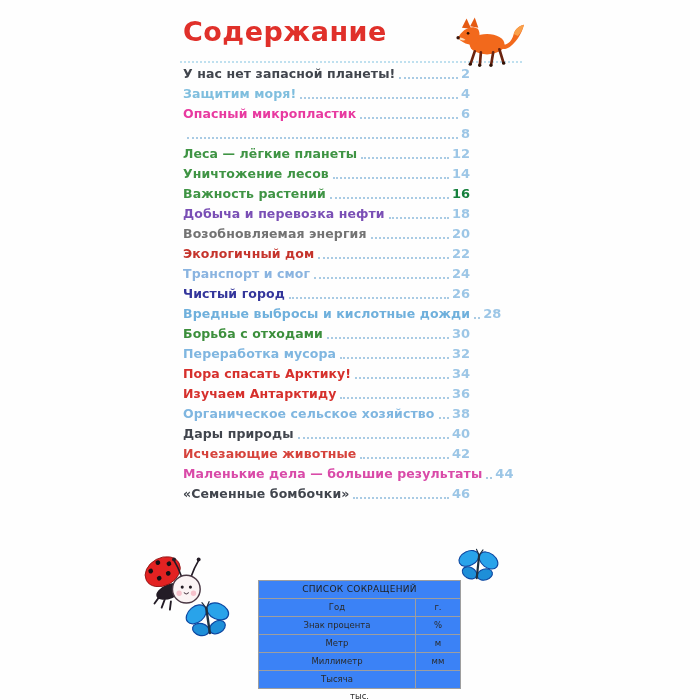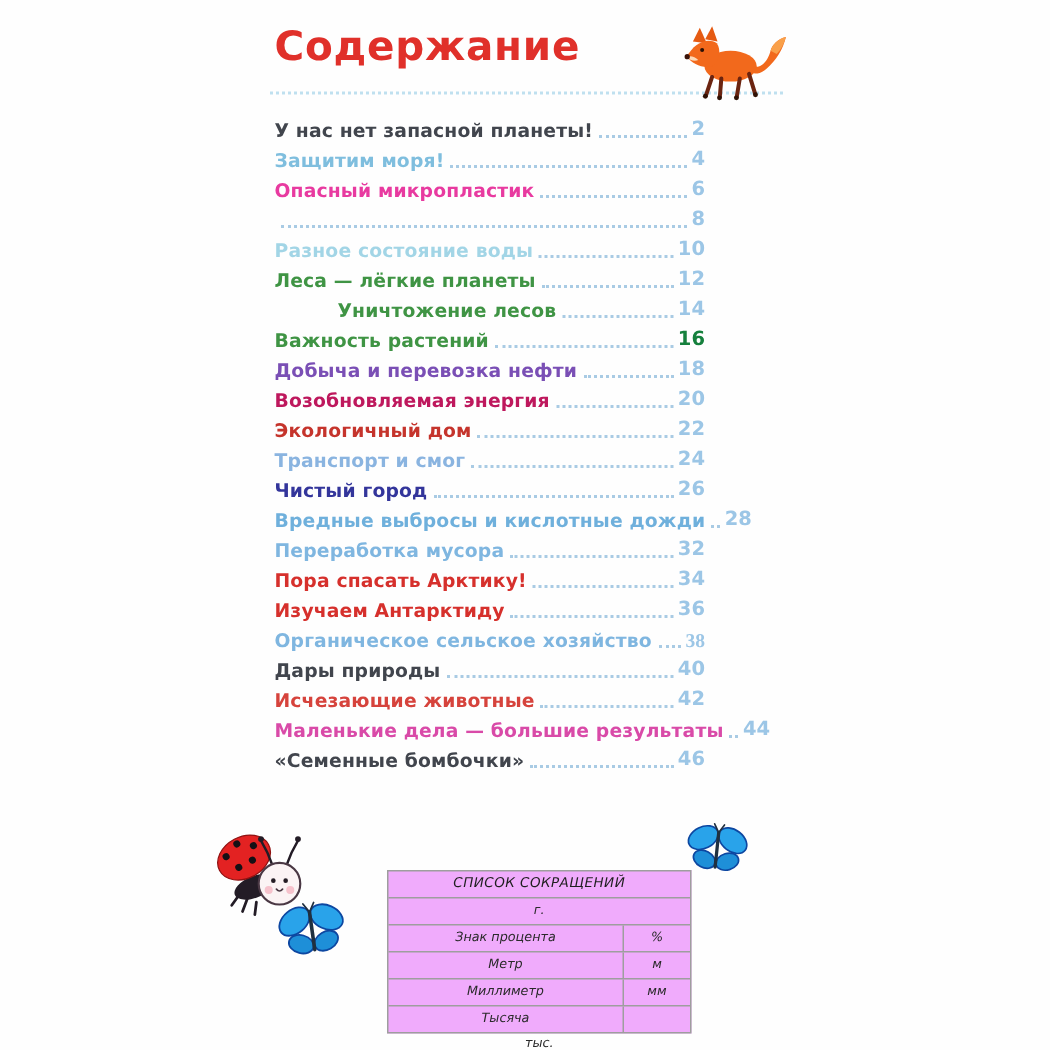--- a/index.html
+++ b/index.html
@@ -14,39 +14,39 @@
   }
   .page-title {
     position:absolute; left:183px; top:16px;
     font-size:27px; font-weight:bold; letter-spacing:0.5px;
   }
   .title-underline {
     position:absolute; left:180px; top:52px; width:342px; height:9px;
     border-bottom:2px dotted #bfe0ef;
   }
   .toc-list {
-    position:absolute; left:183px; top:77px; width:287px;
+    position:absolute; left:183px; top:64px; width:287px;
   }
   .toc-row {
     display:flex; align-items:flex-end; height:20px; white-space:nowrap;
   }
   .toc-label {
     font-size:12.5px; font-weight:bold; line-height:20px; letter-spacing:0.1px;
   }
   .leader {
     flex:1; min-width:6px;
     border-bottom:2px dotted #a9cbe4;
     margin:0 3px 5px 4px;
   }
   .toc-page {
     font-size:13px; font-weight:bold; line-height:20px;
   }
   .abbr-table {
     position:absolute; left:258px; top:580px; width:201px;
-    border:1px solid #9e9e9e; background:#f0abfc;font-style:italic;
+    border:1px solid #9e9e9e; background:#3b82f6;
   }
   .abbr-header {
     height:17px; line-height:17px; text-align:center;
     font-size:9px; color:#1f1f1f; letter-spacing:0.3px;
     border-bottom:1px solid #9e9e9e;
   }
   .abbr-row {
     display:flex; height:17px; line-height:17px;
     border-bottom:1px solid #9e9e9e;
     font-size:8.5px; color:#2a2a2a;
@@ -116,46 +116,41 @@
       <div class="toc-row">
         <span class="toc-label" style="color: rgb(232, 58, 160);">Опасный микропластик</span>
         <span class="leader" style="border-bottom-color: rgb(169, 203, 228);"></span>
         <span class="toc-page" style="color: rgb(156, 198, 230);">6</span>
       </div>
       <div class="toc-row">
         <span class="leader" style="border-bottom-color: rgb(169, 203, 228);"></span>
         <span class="toc-page" style="color: rgb(156, 198, 230);">8</span>
       </div>
       <div class="toc-row">
-        <span class="toc-label" style="color: rgb(162, 213, 230);">Разное состояние воды</span>
-        <span class="leader" style="border-bottom-color: rgb(169, 203, 228);"></span>
-        <span class="toc-page" style="color: rgb(156, 198, 230);">10</span>
-      </div>
-      <div class="toc-row">
         <span class="toc-label" style="color: rgb(63, 148, 68);">Леса — лёгкие планеты</span>
         <span class="leader" style="border-bottom-color: rgb(169, 203, 228);"></span>
         <span class="toc-page" style="color: rgb(156, 198, 230);">12</span>
       </div>
       <div class="toc-row">
-        <span class="toc-label" style="color: rgb(63, 148, 68); margin-left: 42px;">Уничтожение лесов</span>
+        <span class="toc-label" style="color: rgb(63, 148, 68);">Уничтожение лесов</span>
         <span class="leader" style="border-bottom-color: rgb(169, 203, 228);"></span>
         <span class="toc-page" style="color: rgb(156, 198, 230);">14</span>
       </div>
       <div class="toc-row">
         <span class="toc-label" style="color: rgb(63, 148, 68);">Важность растений</span>
         <span class="leader" style="border-bottom-color: rgb(169, 203, 228);"></span>
         <span class="toc-page" style="color: #15803d;">16</span>
       </div>
       <div class="toc-row">
         <span class="toc-label" style="color: rgb(122, 79, 181);">Добыча и перевозка нефти</span>
         <span class="leader" style="border-bottom-color: rgb(169, 203, 228);"></span>
         <span class="toc-page" style="color: rgb(156, 198, 230);">18</span>
       </div>
       <div class="toc-row">
-        <span class="toc-label" style="color: #be185d;">Возобновляемая энергия</span>
+        <span class="toc-label" style="color: #737373;">Возобновляемая энергия</span>
         <span class="leader" style="border-bottom-color: rgb(169, 203, 228);"></span>
         <span class="toc-page" style="color: rgb(156, 198, 230);">20</span>
       </div>
       <div class="toc-row">
         <span class="toc-label" style="color: rgb(197, 52, 44);">Экологичный дом</span>
         <span class="leader" style="border-bottom-color: rgb(169, 203, 228);"></span>
         <span class="toc-page" style="color: rgb(156, 198, 230);">22</span>
       </div>
       <div class="toc-row">
         <span class="toc-label" style="color: rgb(138, 180, 224); text-align: center;">Транспорт и смог</span>
@@ -166,38 +161,43 @@
         <span class="toc-label" style="color: rgb(51, 53, 155);">Чистый город</span>
         <span class="leader" style="border-bottom-color: rgb(169, 203, 228);"></span>
         <span class="toc-page" style="color: rgb(156, 198, 230);">26</span>
       </div>
       <div class="toc-row">
         <span class="toc-label" style="color: rgb(111, 176, 220);">Вредные выбросы и кислотные дожди</span>
         <span class="leader" style="border-bottom-color: rgb(169, 203, 228);"></span>
         <span class="toc-page" style="color: rgb(156, 198, 230);">28</span>
       </div>
       <div class="toc-row">
+        <span class="toc-label" style="color: rgb(60, 143, 60);">Борьба с отходами</span>
+        <span class="leader" style="border-bottom-color: rgb(169, 203, 228);"></span>
+        <span class="toc-page" style="color: rgb(156, 198, 230);">30</span>
+      </div>
+      <div class="toc-row">
         <span class="toc-label" style="color: rgb(127, 182, 224);">Переработка мусора</span>
         <span class="leader" style="border-bottom-color: rgb(169, 203, 228);"></span>
         <span class="toc-page" style="color: rgb(156, 198, 230);">32</span>
       </div>
       <div class="toc-row">
         <span class="toc-label" style="color: rgb(214, 48, 44);">Пора спасать Арктику!</span>
         <span class="leader" style="border-bottom-color: rgb(169, 203, 228);"></span>
         <span class="toc-page" style="color: rgb(156, 198, 230);">34</span>
       </div>
       <div class="toc-row">
         <span class="toc-label" style="color: rgb(214, 48, 44);">Изучаем Антарктиду</span>
         <span class="leader" style="border-bottom-color: rgb(169, 203, 228);"></span>
         <span class="toc-page" style="color: rgb(156, 198, 230);">36</span>
       </div>
       <div class="toc-row">
         <span class="toc-label" style="color: rgb(127, 182, 224);">Органическое сельское хозяйство</span>
         <span class="leader" style="border-bottom-color: rgb(169, 203, 228);"></span>
-        <span class="toc-page" style="color: rgb(156, 198, 230); font-family: Liberation Serif, serif;">38</span>
+        <span class="toc-page" style="color: rgb(156, 198, 230);">38</span>
       </div>
       <div class="toc-row">
         <span class="toc-label" style="color: rgb(65, 69, 77);">Дары природы</span>
         <span class="leader" style="border-bottom-color: rgb(169, 203, 228);"></span>
         <span class="toc-page" style="color: rgb(156, 198, 230);">40</span>
       </div>
       <div class="toc-row">
         <span class="toc-label" style="color: rgb(214, 67, 60);">Исчезающие животные</span>
         <span class="leader" style="border-bottom-color: rgb(169, 203, 228);"></span>
         <span class="toc-page" style="color: rgb(156, 198, 230);">42</span>
@@ -271,20 +271,21 @@
       <ellipse cx="27" cy="26" rx="7" ry="5" transform="rotate(-22 27 26)" fill="#1e8fd8" stroke="#0d47a1" stroke-width="1"></ellipse>
       <path d="M20,9 L20,30" stroke="#203040" stroke-width="2" stroke-linecap="round"></path>
       <path d="M20,9 l-3,-5 M20,9 l3,-5" stroke="#203040" stroke-width="1" stroke-linecap="round" fill="none"></path>
     </svg>
   </div>
 
   <div class="abbr-table">
     <div class="abbr-header">СПИСОК СОКРАЩЕНИЙ</div>
     <div>
         <div class="abbr-row">
+          <div class="abbr-term">Год</div>
           <div class="abbr-abbr">г.</div>
         </div>
         <div class="abbr-row">
           <div class="abbr-term">Знак процента</div>
           <div class="abbr-abbr">%</div>
         </div>
         <div class="abbr-row">
           <div class="abbr-term">Метр</div>
           <div class="abbr-abbr">м</div>
         </div>

